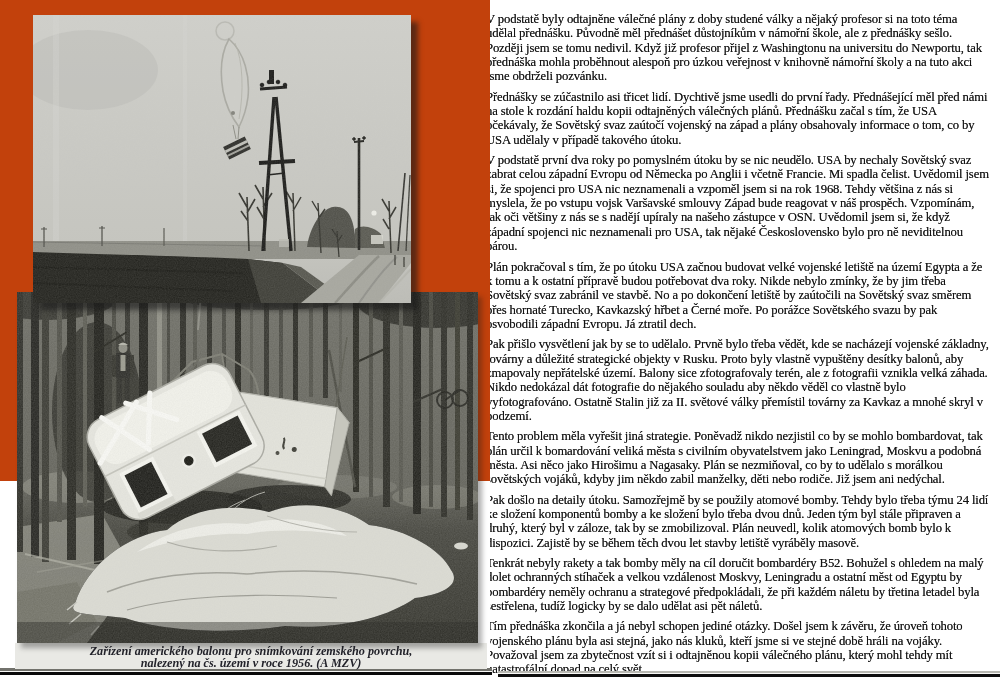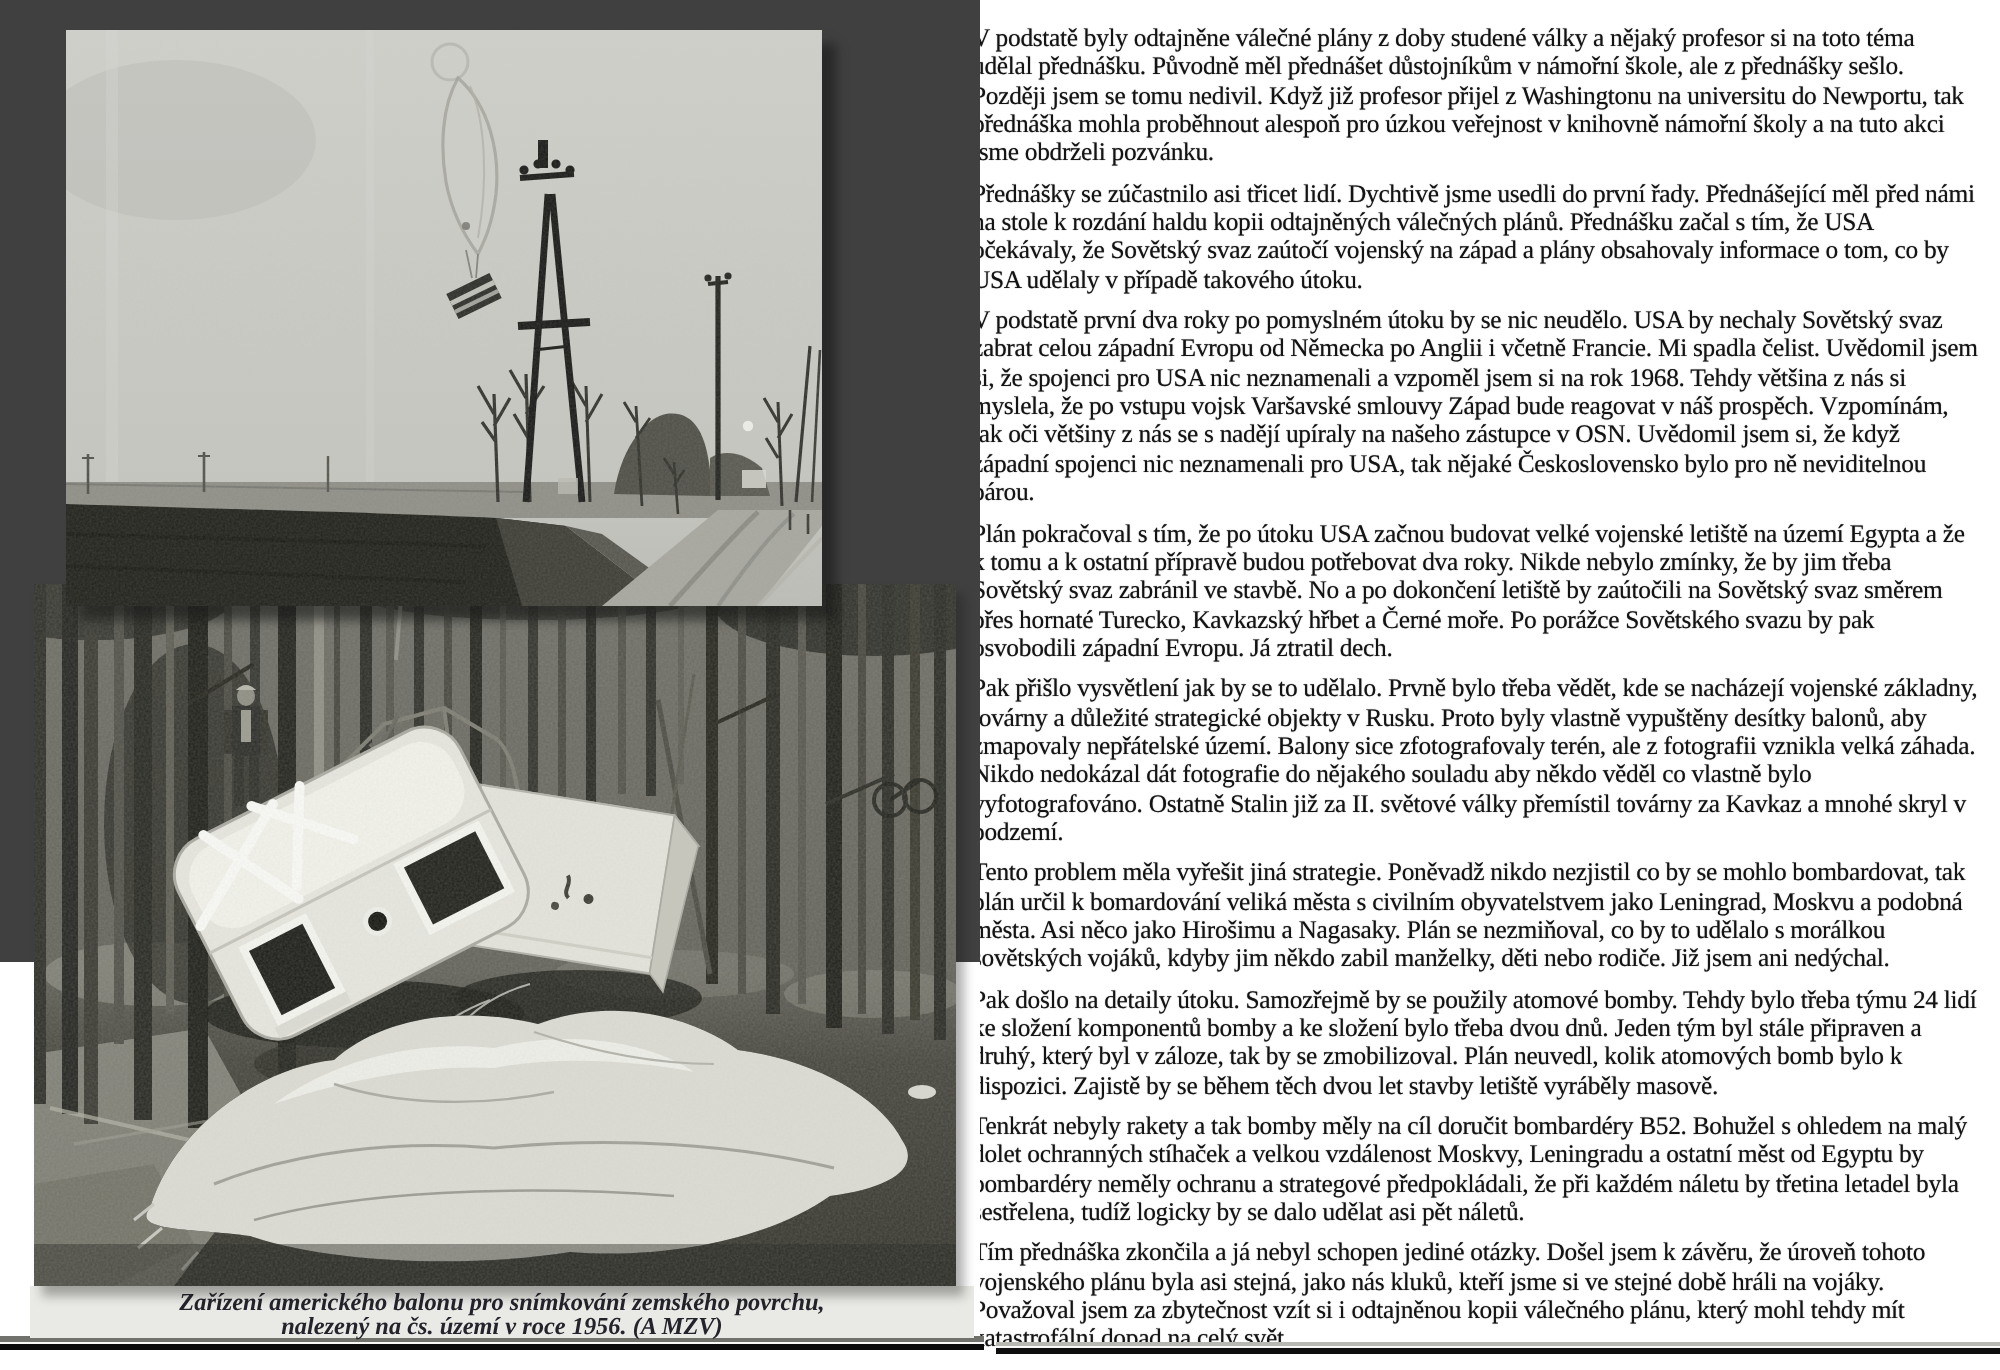--- a/index.html
+++ b/index.html
@@ -8,21 +8,21 @@
   
   .rule{position:absolute;}
   .rule-top{top:2px;height:7px;background:linear-gradient(180deg,#8d8d8d 0%,#3c3c3c 35%,#141414 100%);}
   .rule-top.left{left:0;width:492px;}
   .rule-top.right{left:498px;width:502px;}
   .rule-bottom-left{left:0;top:668px;width:492px;height:7px;
         background:linear-gradient(180deg,#72726c 0 3px,#f8f8f6 3px 4px,#0a0a0a 4px 7px);}
   .rule-bottom-right{left:498px;top:671px;width:502px;height:6px;
         background:linear-gradient(180deg,#b8b8b2 0 2px,#f8f8f6 2px 3px,#0e0e0e 3px 6px);}
   
-  #left-page{position:absolute;left:0;top:0;width:490px;height:481px;background:#404040;}
+  #left-page{position:absolute;left:0;top:0;width:490px;height:481px;background:#c2410c;}
   #photo-bottom{position:absolute;left:17px;top:292px;width:461px;height:351px;z-index:2;
         box-shadow:4px 5px 5px rgba(25,25,25,0.35);}
   #photo-top{position:absolute;left:33px;top:15px;width:378px;height:288px;z-index:3;
         box-shadow:7px 7px 5px rgba(25,25,25,0.6);}
   #photo-top svg,#photo-bottom svg{display:block;width:100%;height:100%;}
   #caption-strip{position:absolute;left:15px;top:643px;width:472px;height:26px;z-index:1;
         background:#e9e9e5;text-align:center;color:#23232b;
         font-style:italic;font-weight:600;font-size:12.2px;line-height:11.8px;padding-top:3px;box-sizing:border-box;}
   
   #right-page{position:absolute;left:490px;top:0;width:510px;height:685px;background:#ffffff;overflow:hidden;}

